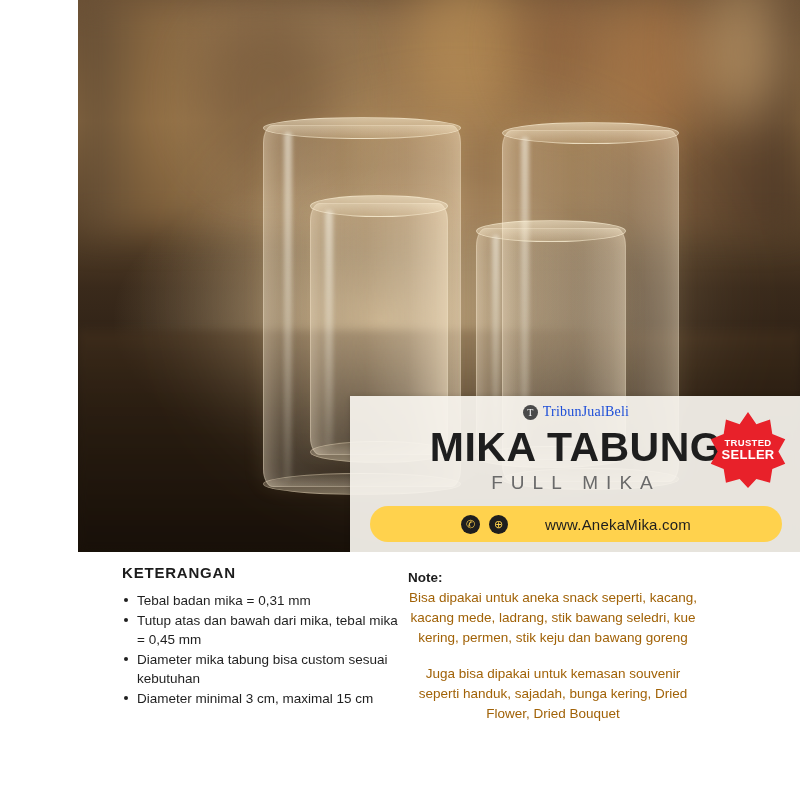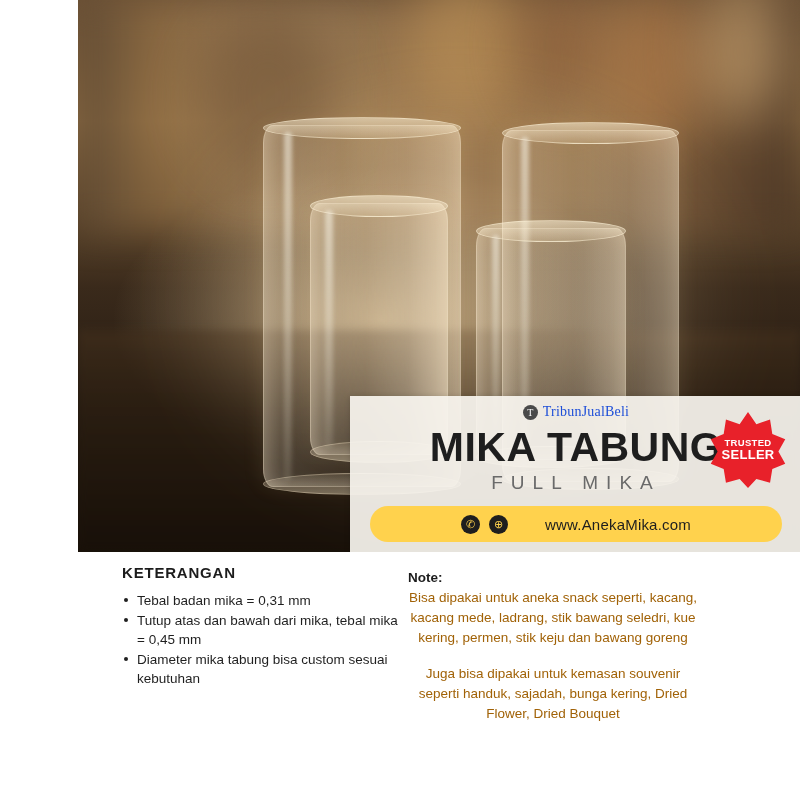--- a/index.html
+++ b/index.html
@@ -357,20 +357,21 @@
     </div>
   </div>
 
   <div class="desc">
     <div class="col-left">
       <div class="ket-title">KETERANGAN</div>
       <ul class="bullets">
         <li>Tebal badan mika = 0,31 mm</li>
         <li>Tutup atas dan bawah dari mika, tebal mika = 0,45 mm</li>
         <li>Diameter mika tabung bisa custom sesuai kebutuhan</li>
+        <li>Diameter minimal 3 cm, maximal 15 cm</li>
       </ul>
     </div>
 
     <div class="col-right">
       <div class="note-title">Note:</div>
       <p class="note-p">Bisa dipakai untuk aneka snack seperti, kacang, kacang mede, ladrang, stik bawang seledri, kue kering, permen, stik keju dan bawang goreng</p>
       <p class="note-p">Juga bisa dipakai untuk kemasan souvenir seperti handuk, sajadah, bunga kering, Dried Flower, Dried Bouquet</p>
     </div>
   </div>
 

